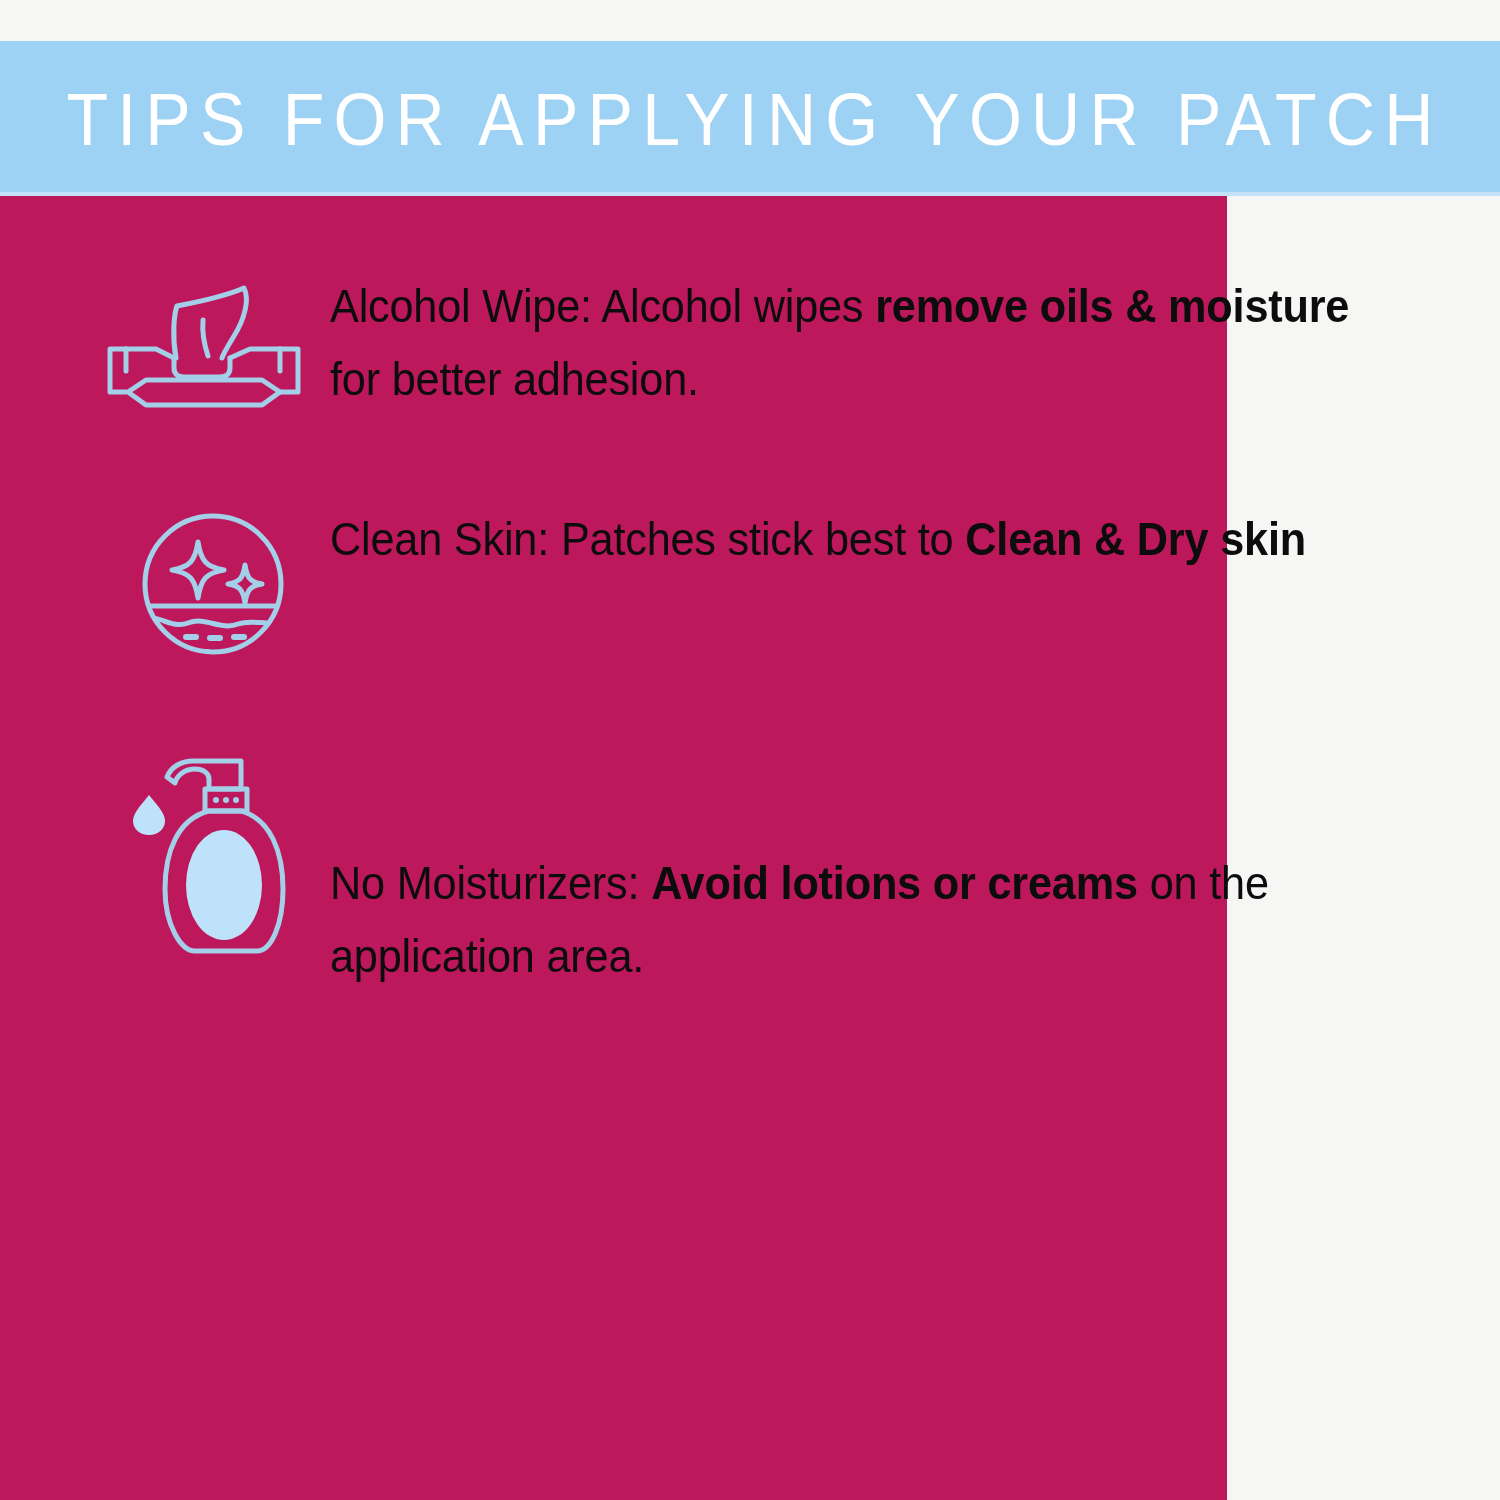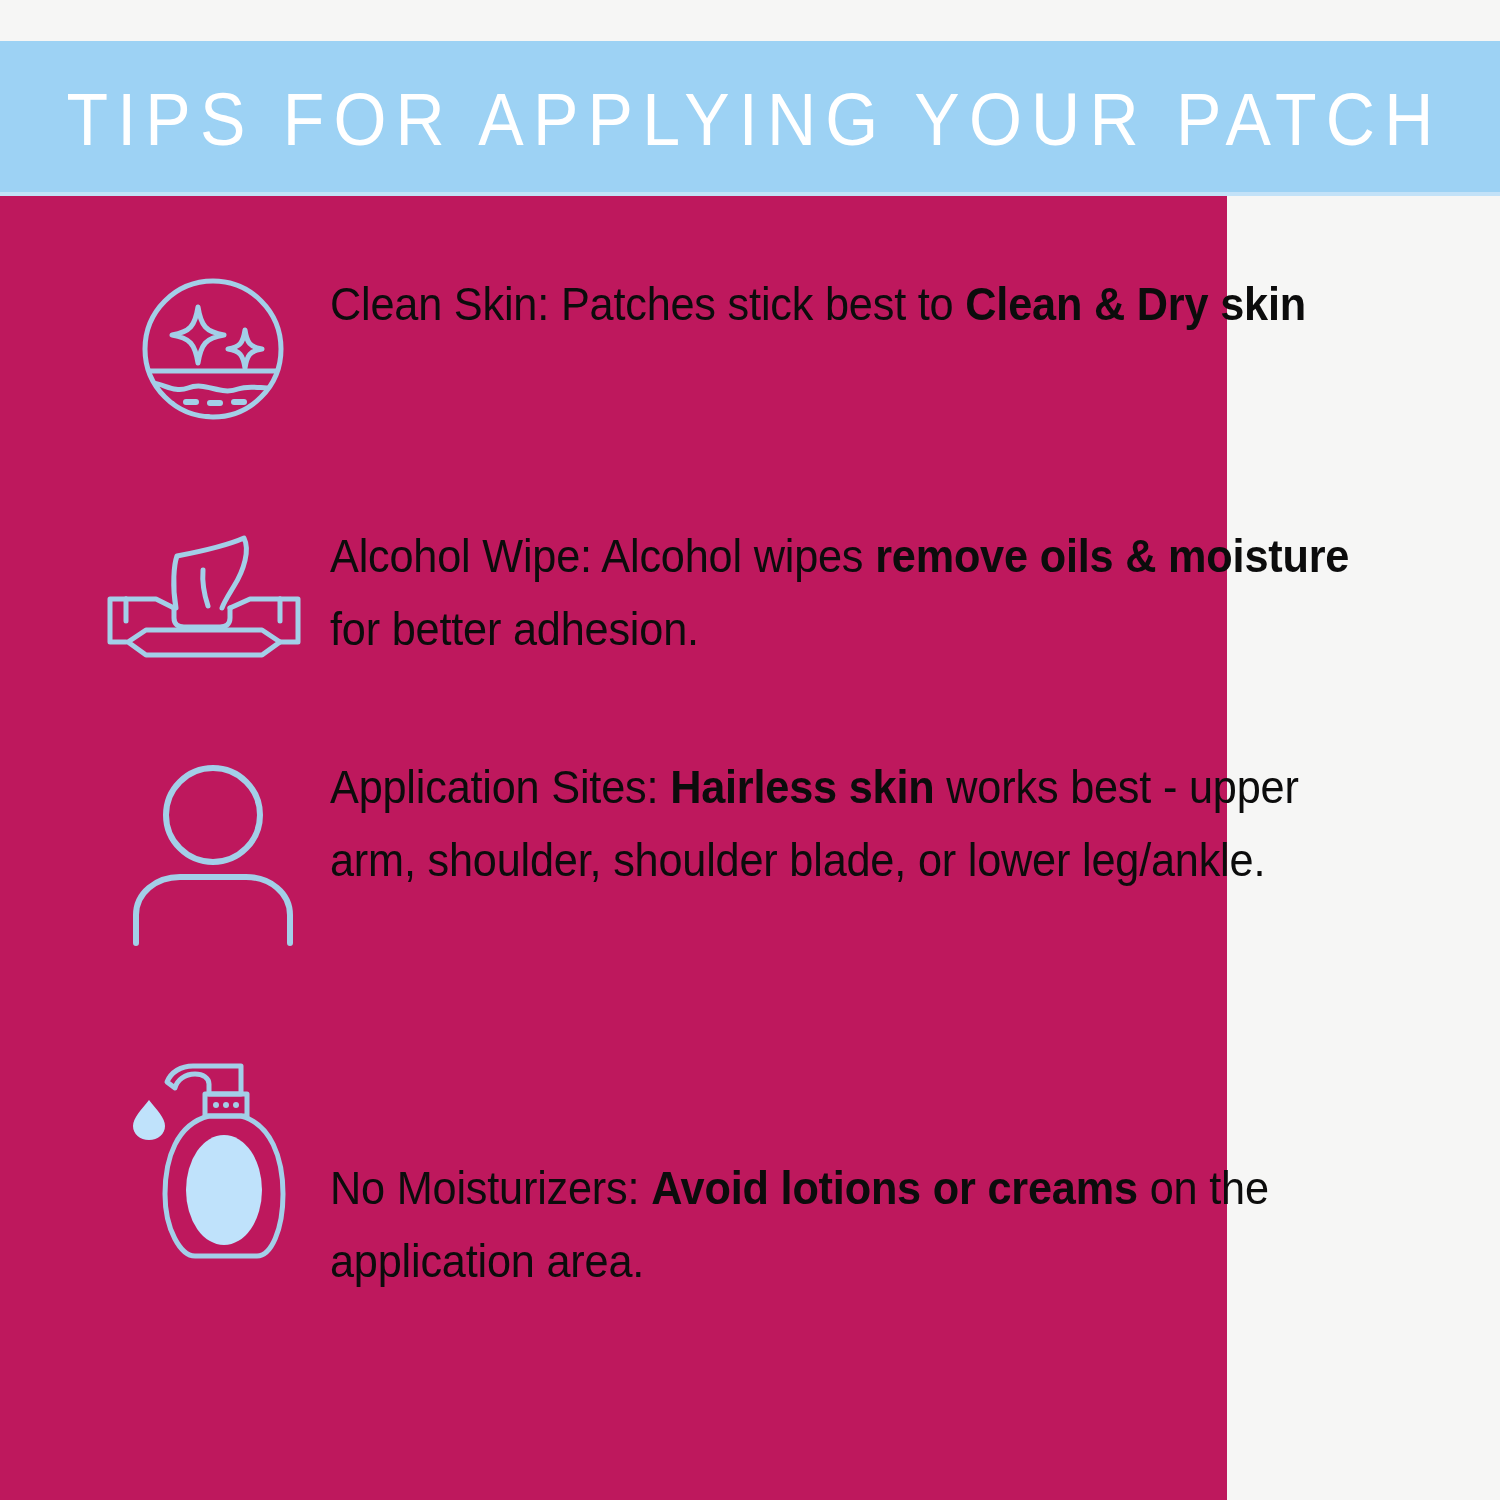--- a/index.html
+++ b/index.html
@@ -131,20 +131,49 @@
 </head>
 <body>
 
 <div class="page">
 
   <div class="header-band">
     <div class="header-title">Tips for Applying Your Patch</div>
   </div>
 
   <div class="tips-list">
+
+    <div class="tip-row r2">
+      <div class="tip-icon">
+        <svg width="230" height="150" viewBox="0 0 230 150" aria-hidden="true">
+          <g fill="none" stroke="#a3cfe8" stroke-width="5" stroke-linejoin="round" stroke-linecap="round">
+
+            <path d="M78 82 C74 60 76 38 79 30 C100 26 128 20 146 12 C152 24 146 44 136 60 C130 70 126 76 124 82"></path>
+
+            <path d="M105 44 C104 56 106 68 110 80"></path>
+
+            <path d="M76 82 L76 92 C76 98 80 101 86 101 L122 101 C128 101 132 98 132 92 L132 82"></path>
+
+            <path d="M76 82 L58 73 L28 73"></path>
+            <path d="M132 82 L152 73 L182 73"></path>
+
+            <path d="M28 73 L12 73 L12 116 L28 116"></path>
+            <path d="M28 73 L28 95"></path>
+
+            <path d="M182 73 L200 73 L200 116 L182 116"></path>
+            <path d="M182 73 L182 95"></path>
+
+            <path d="M30 116 L48 104 L164 104 L182 116 L164 129 L48 129 Z"></path>
+          </g>
+        </svg>
+      </div>
+      <div class="tip-text">
+        <span>Alcohol Wipe: Alcohol wipes </span><b>remove oils &amp; moisture</b><span> for better adhesion.</span>
+      </div>
+    </div>
 
     <div class="tip-row r1">
       <div class="tip-icon">
         <svg width="170" height="170" viewBox="0 0 170 170" aria-hidden="true">
           <defs>
             <clipPath id="clipCircle">
               <circle cx="85" cy="85" r="68"></circle>
             </clipPath>
           </defs>
           <circle cx="85" cy="85" r="68" fill="none" stroke="#a3cfe8" stroke-width="5"></circle>
@@ -174,62 +203,20 @@
               <line x1="106" y1="166" x2="116" y2="166"></line>
             </g>
           </g>
         </svg>
       </div>
       <div class="tip-text">
         <span>Clean Skin: Patches stick best to </span><b>Clean &amp; Dry skin</b><span></span>
       </div>
     </div>
 
-    <div class="tip-row r2">
-      <div class="tip-icon">
-        <svg width="230" height="150" viewBox="0 0 230 150" aria-hidden="true">
-          <g fill="none" stroke="#a3cfe8" stroke-width="5" stroke-linejoin="round" stroke-linecap="round">
-
-            <path d="M78 82 C74 60 76 38 79 30 C100 26 128 20 146 12 C152 24 146 44 136 60 C130 70 126 76 124 82"></path>
-
-            <path d="M105 44 C104 56 106 68 110 80"></path>
-
-            <path d="M76 82 L76 92 C76 98 80 101 86 101 L122 101 C128 101 132 98 132 92 L132 82"></path>
-
-            <path d="M76 82 L58 73 L28 73"></path>
-            <path d="M132 82 L152 73 L182 73"></path>
-
-            <path d="M28 73 L12 73 L12 116 L28 116"></path>
-            <path d="M28 73 L28 95"></path>
-
-            <path d="M182 73 L200 73 L200 116 L182 116"></path>
-            <path d="M182 73 L182 95"></path>
-
-            <path d="M30 116 L48 104 L164 104 L182 116 L164 129 L48 129 Z"></path>
-          </g>
-        </svg>
-      </div>
-      <div class="tip-text">
-        <span>Alcohol Wipe: Alcohol wipes </span><b>remove oils &amp; moisture</b><span> for better adhesion.</span>
-      </div>
-    </div>
-
-    <div class="tip-row r3">
-      <div class="tip-icon">
-        <svg width="190" height="200" viewBox="0 0 190 200" aria-hidden="true">
-          <g fill="none" stroke="#a3cfe8" stroke-width="6" stroke-linecap="round">
-            <circle cx="95" cy="62" r="47"></circle>
-            <path d="M18 190 L18 162 C18 140 38 124 62 124 L128 124 C152 124 172 140 172 162 L172 190"></path>
-          </g>
-        </svg>
-      </div>
-      <div class="tip-text">
-        <span>Application Sites:  </span><b>Hairless skin</b><span> works best - upper arm, shoulder, shoulder blade, or lower leg/ankle.</span>
-      </div>
-    </div>
 
 
     <div class="tip-row r5">
       <div class="tip-icon">
         <svg width="180" height="215" viewBox="0 0 180 215" aria-hidden="true">
           <g fill="none" stroke="#a3cfe8" stroke-width="5" stroke-linejoin="round" stroke-linecap="round">
 
             <path d="M44 28 C48 18 58 12 70 12 L118 12 L118 40 L86 40 L86 30 C86 24 80 20 72 20 C62 20 54 26 52 34 Z"></path>
 
             <path d="M82 40 L124 40 L124 62 L82 62 Z"></path>

